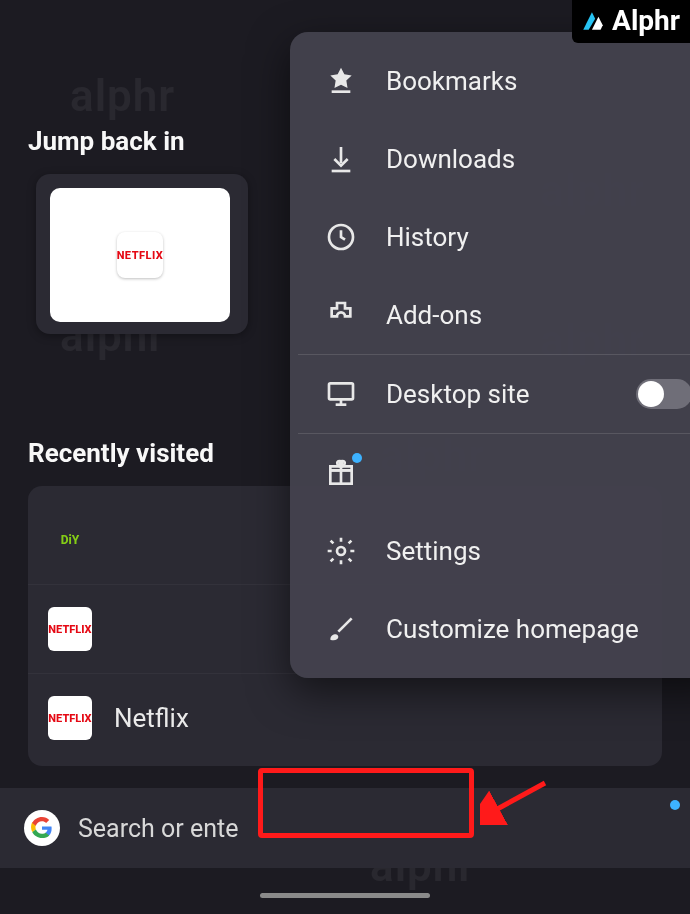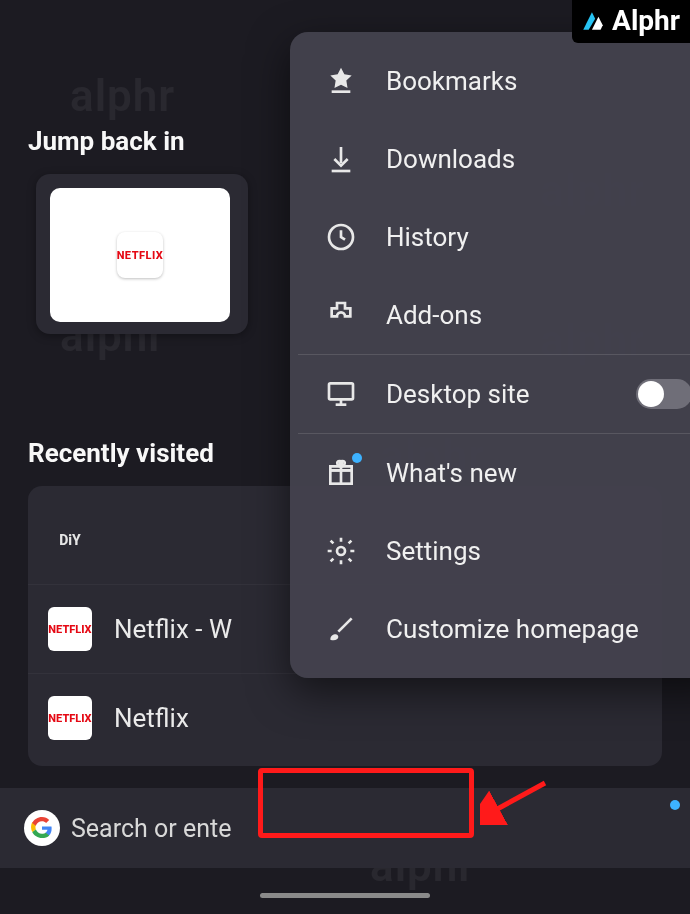--- a/index.html
+++ b/index.html
@@ -65,28 +65,28 @@
     display:flex; align-items:center; gap: 22px;
     padding: 22px 20px; font-size: 26px; color:#eaeaea;
     border-top: 1px solid rgba(255,255,255,0.04);
   }
   .recent-row:first-child { border-top: none; }
   .recent-icon {
     width: 44px; height: 44px; border-radius: 6px;
     display:flex; align-items:center; justify-content:center;
     font-weight:800; font-size: 16px;
   }
-  .diy { background: transparent; color: #e5e5e5; font-size:14px; }
+  .diy { background: transparent; color: #84cc16; font-size:12px; }
   .nflx { background:#fff; color:#e50914; font-size:11px; }
 
   
   .searchbar {
     position:absolute; left: 0; right: 0; bottom: 46px;
     height: 80px; background:#2b2a33;
-    display:flex; align-items:center; gap: 11px;
+    display:flex; align-items:center; gap: 18px;
     padding: 0 24px; z-index: 2;
   }
   .g-logo {
     width: 36px; height: 36px; border-radius: 50%;
     background:#fff; display:flex; align-items:center; justify-content:center;
   }
   .g-logo svg { width: 22px; height: 22px; }
   .search-text { font-size: 25px; color:#d8d8d8; }
 
   .home-indicator {
@@ -178,21 +178,20 @@
   </div>
 
   <div class="recent-wrap">
     <div class="section-title">Recently visited</div>
     <div class="recent-panel">
       <div class="recent-row">
         <div class="recent-icon diy">DiY</div>
       </div>
       <div class="recent-row">
         <div class="recent-icon nflx">NETFLIX</div>
-        <span>Netflix - W</span>
       </div>
       <div class="recent-row">
         <div class="recent-icon nflx">NETFLIX</div>
         <span>Netflix</span>
       </div>
     </div>
   </div>
 
   <div class="searchbar">
     <div class="g-logo">
@@ -269,21 +268,20 @@
   <div class="menu-item menu-sep">
     <span class="mi-icon">
       <svg viewBox="0 0 24 24">
           <rect x="4" y="10" width="16" height="10"></rect>
           <path d="M4 10h16V7H4z"></path>
           <path d="M12 7v13"></path>
           <path d="M12 7c-3 0-4-4-1-4s1 4 1 4zm0 0c3 0 4-4 1-4s-1 4-1 4z"></path>
         </svg>
       <span class="badge-dot"></span>
     </span>
-    <span>What's new</span>
   </div>
 
 
   <div class="menu-item">
     <span class="mi-icon">
       <svg viewBox="0 0 24 24">
           <circle cx="12" cy="12" r="3"></circle>
           <path d="M12 2v3M12 19v3M4.2 4.2l2.1 2.1M17.7 17.7l2.1 2.1M2 12h3M19 12h3M4.2 19.8l2.1-2.1M17.7 6.3l2.1-2.1"></path>
         </svg>
     </span>

